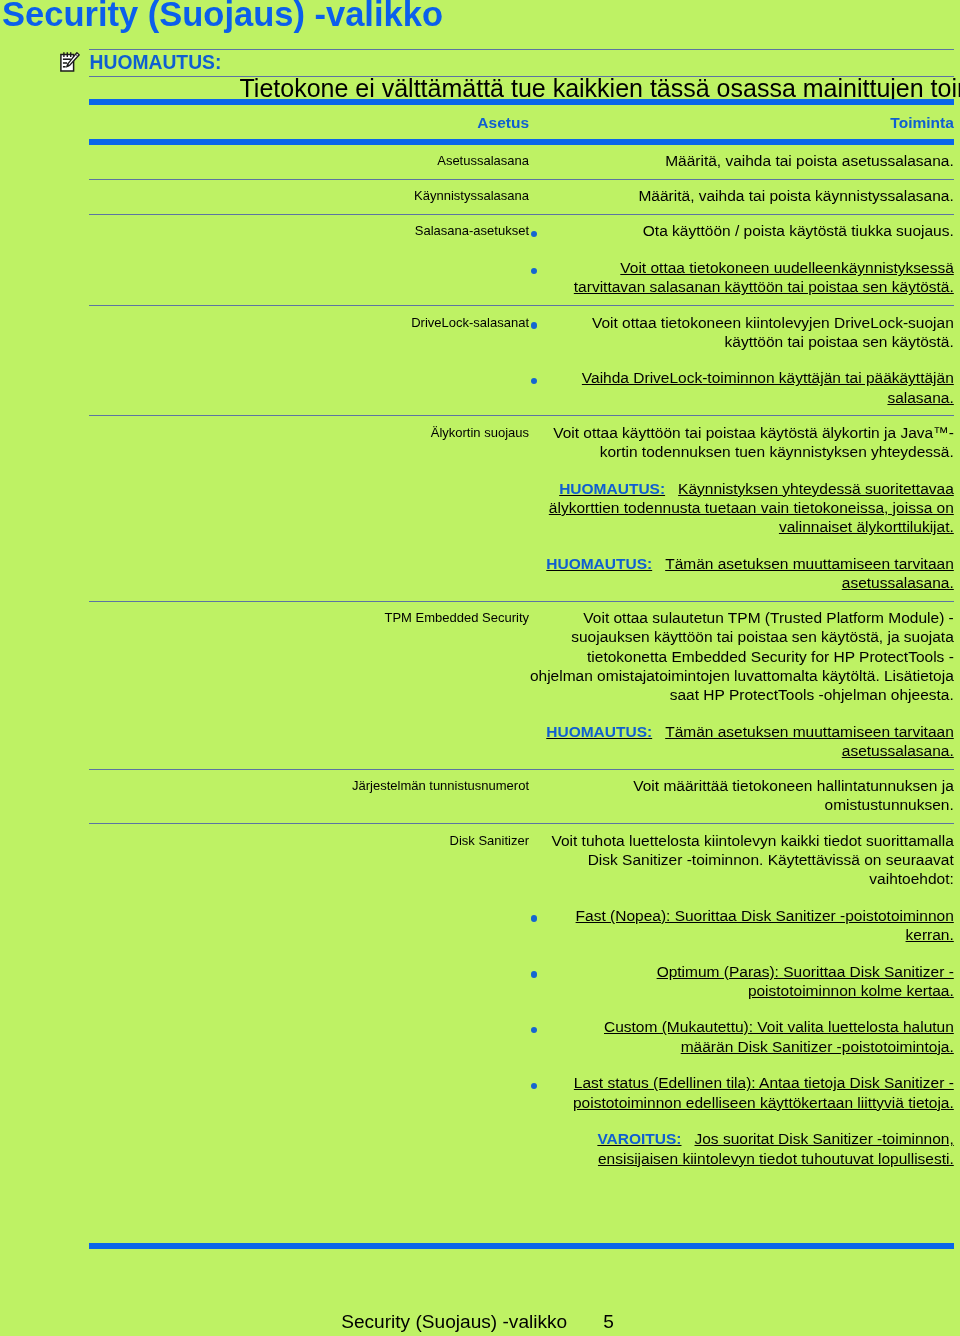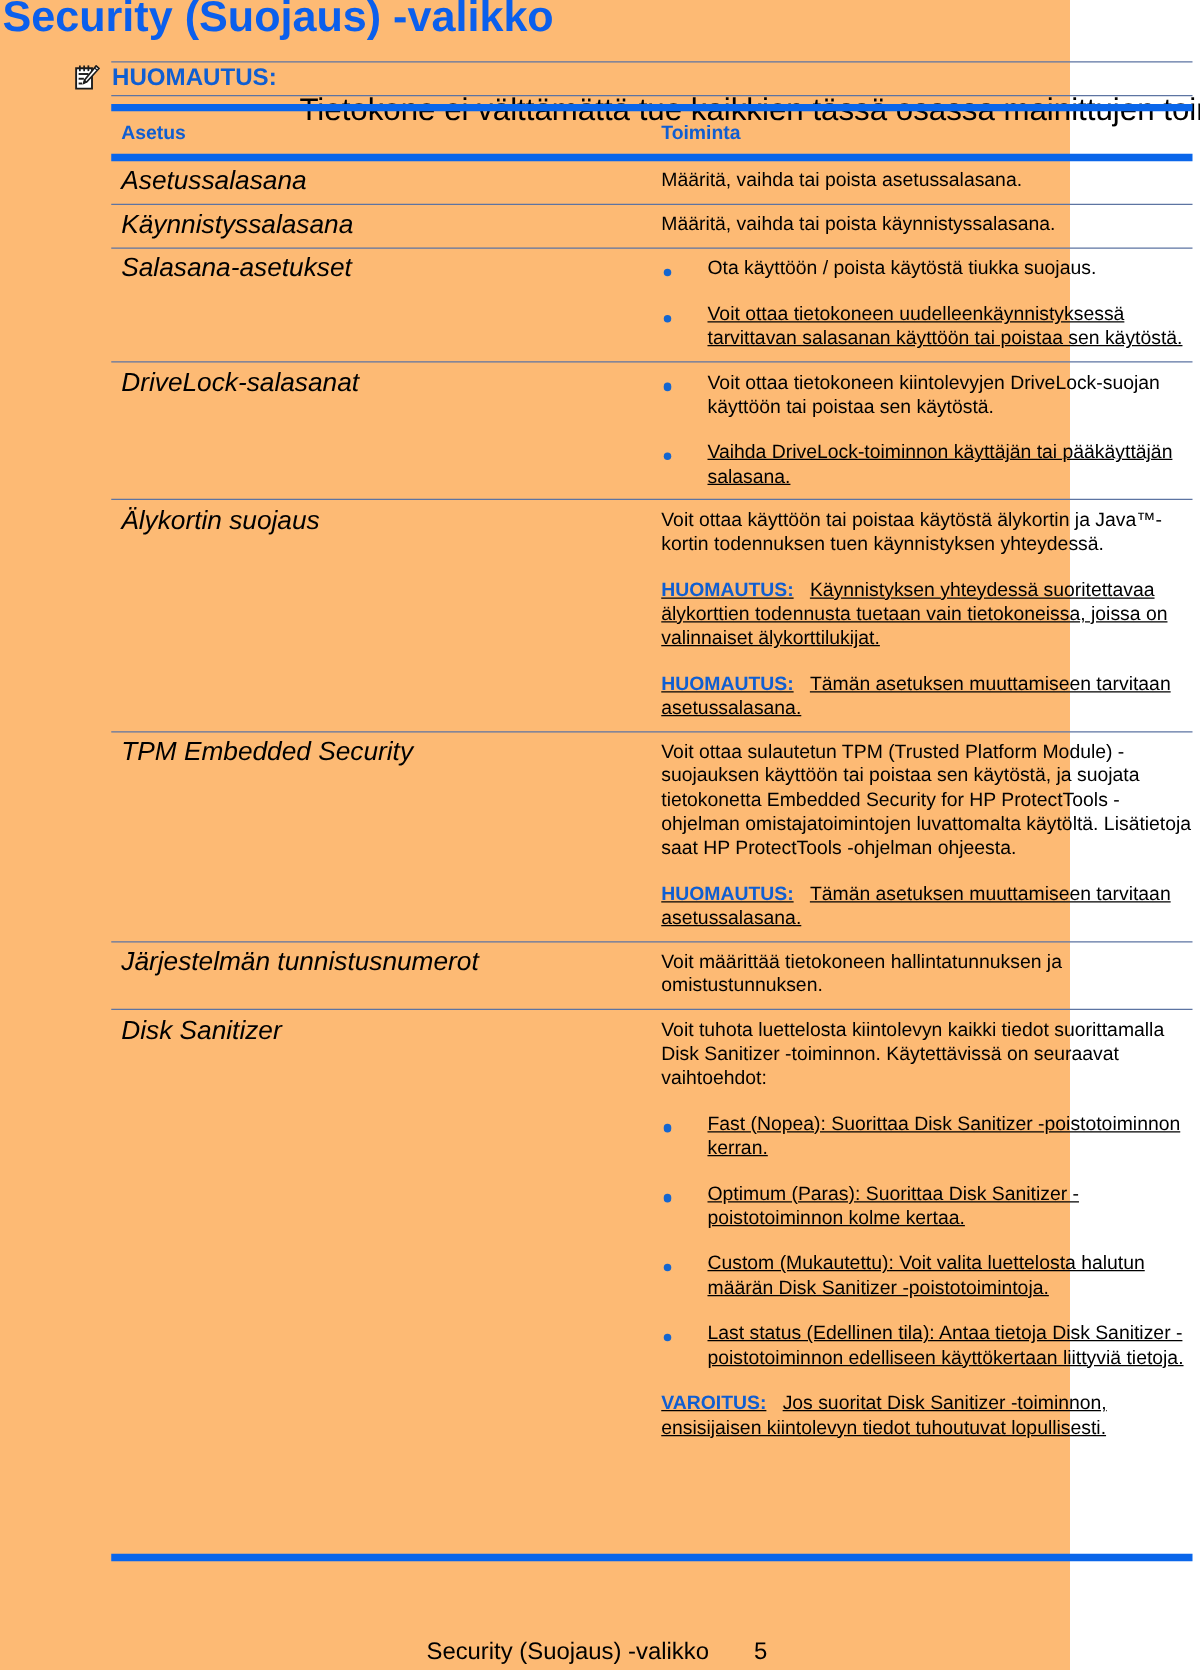--- a/index.html
+++ b/index.html
@@ -1,44 +1,44 @@
 <!DOCTYPE html>
 <html><head>
 <meta charset="utf-8">
 <title>Security (Suojaus) -valikko</title>
 <style>
   html,body{margin:0;padding:0;}
   body{width:960px;height:1336px;background:#fff;-webkit-font-smoothing:antialiased;text-rendering:optimizeLegibility;
        font-family:"Liberation Sans",sans-serif;overflow:hidden;}
-  .page{position:relative;width:856px;height:1336px;background:#fdba74;transform:translateZ(0);}
+  .page{position:relative;width:960px;height:1336px;background:#bef264;transform:translateZ(0);}
 
   .doc-title{position:absolute;left:2px;top:-4px;font-size:34.5px;font-weight:bold;
              color:#0b5fec;white-space:nowrap;line-height:1.1;}
 
   
   .note-banner{position:absolute;left:89px;top:48.6px;width:864.8px;}
   .nb-rule{height:1px;background:#5d74a2;width:100%;}
   .nb-row{position:relative;height:26.6px;}
   .nb-icon{position:absolute;left:-28.9px;top:2.7px;width:20px;height:20px;}
   .nb-label{position:absolute;left:0.6px;top:3px;font-size:19.3px;font-weight:bold;color:#0f5ed2;
             white-space:nowrap;line-height:19.2px;}
   .nb-text{position:absolute;left:150.5px;top:3px;font-size:25px;color:#000;
            white-space:nowrap;line-height:19.2px;margin-top:26px;}
 
   
-  .tbl{position:absolute;left:89px;top:83px;width:864.8px;}
+  .tbl{position:absolute;left:89px;top:99px;width:864.8px;text-align:right;}
   .rule-bold{height:5.5px;background:#0a66ea;width:100%;}
   .rule-thin{height:1px;background:#5d74a2;width:100%;}
   .row{display:flex;align-items:flex-start;}
   .c1{width:440px;flex:0 0 440px;box-sizing:border-box;padding-left:8px;}
   .c2{flex:1 1 auto;box-sizing:border-box;}
   .hdr .hl{font-size:15.5px;font-weight:bold;color:#0f5ed2;white-space:nowrap;line-height:19.2px;}
   .hdr .c1,.hdr .c2{padding-top:8.2px;padding-bottom:0;}
   .hdr{height:34.5px;box-sizing:border-box;}
-  .setting{font-size:21px;color:#000;line-height:19.2px;font-style:italic;}
+  .setting{font-size:13px;color:#000;line-height:19.2px;}
   .c2inner,.c1inner{padding-top:6.6px;padding-bottom:8.4px;}
   p.para{margin:0;font-size:15.5px;line-height:19.2px;color:#000;}
   .blk + .blk{margin-top:17.5px;text-decoration:underline;}
   .bullet{position:relative;padding-left:37px;font-size:15.5px;line-height:19.2px;color:#000;}
   .bullet .dot{position:absolute;left:2.2px;top:9.8px;width:6.2px;height:6.2px;border-radius:50%;
                background:#1566d0;}
   .nlabel{font-weight:bold;color:#0f5ed2;}
   .ngap{display:inline-block;width:13px;}
 
   

